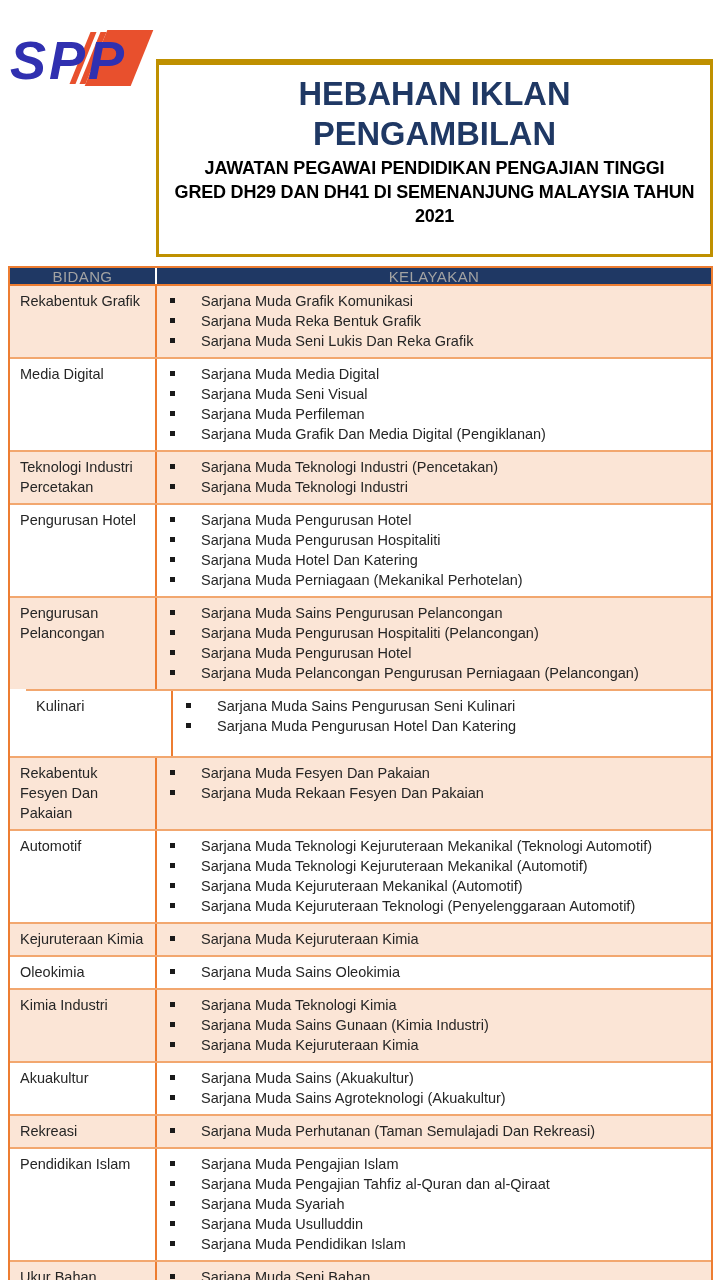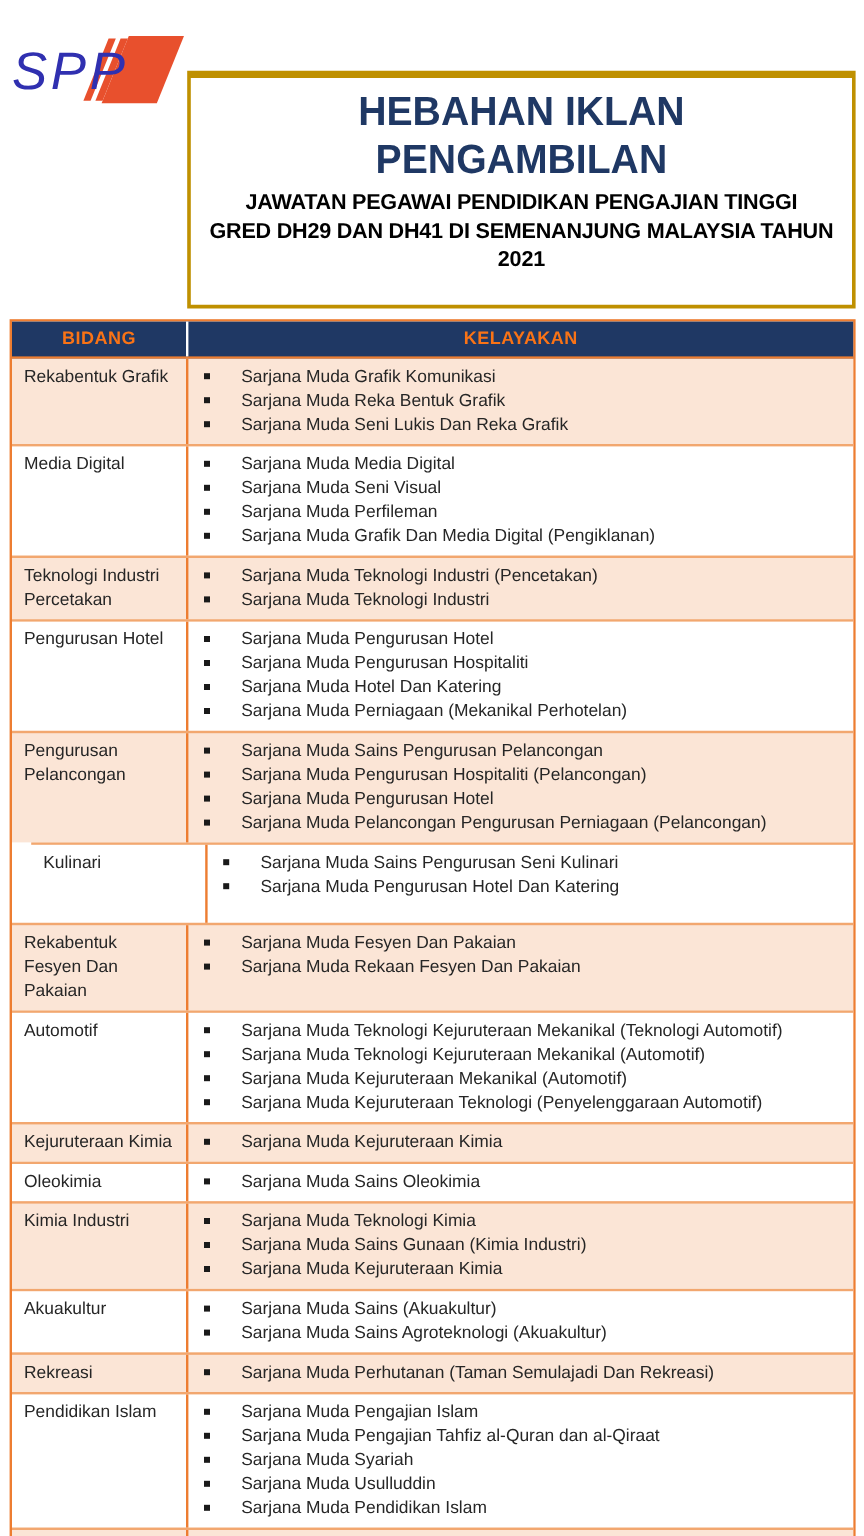--- a/index.html
+++ b/index.html
@@ -11,36 +11,36 @@
   
   .header { display: flex; align-items: flex-start; gap: 10px; margin-bottom: 9px; }
 
   .logo { position: relative; width: 138px; height: 76px; flex: 0 0 auto; margin-top: 10px; }
   .logo-para { position: absolute; right: 4px; top: 6px; width: 46px; height: 56px;
                background: #E8502D; transform: skewX(-22deg); }
   .logo-s1 { position: absolute; right: 60px; top: 8px; width: 6px; height: 52px;
              background: #E8502D; transform: skewX(-22deg); }
   .logo-s2 { position: absolute; right: 50px; top: 8px; width: 6px; height: 52px;
              background: #E8502D; transform: skewX(-22deg); }
-  .logo-text { position: absolute; left: 2px; top: 8px; font-size: 44px; line-height: 56px;
-               font-weight: normal; font-style: italic; letter-spacing: 3px; color: #3030B0; z-index: 2; }
+  .logo-text { position: absolute; left: 2px; top: 8px; font-size: 54px; line-height: 56px;
+               font-weight: bold; font-style: italic; letter-spacing: 3px; color: #3030B0; z-index: 2; }
 
   .title-box { flex: 1 1 auto; border: 3px solid #BF9000; border-top-width: 6px;
                padding: 8px 6px 26px 6px; text-align: center; background: #ffffff; margin-top: 45px; }
   .title-main { color: #1F3864; font-weight: bold; font-size: 34px; line-height: 40px;
                 letter-spacing: 0px; transform: scaleX(0.96); transform-origin: center; }
   .title-sub { font-weight: bold; color: #000000; font-size: 18px; line-height: 24px;
                margin-top: 3px; letter-spacing: -0.2px; }
 
   
   .jtable { border: 2px solid #ED7D31; }
 
   .thead { display: flex; background: #1F3864; border-bottom: 2px solid #ED7D31; }
-  .th { color: #f97316; font-weight: bold; font-size: 15px; letter-spacing: 0.4px;
-        display: flex; align-items: center; justify-content: center; height: 29px; }
+  .th { color: #a3a3a3; font-weight: normal; font-size: 15px; letter-spacing: 0.4px;
+        display: flex; align-items: center; justify-content: center; height: 16px; }
   .th-bidang { width: 147px; border-right: 2px solid #ffffff; }
   .th-kelayakan { flex: 1; }
 
   .trow { display: flex; background: #ffffff; }
   .trow:nth-child(odd) { background: #FBE5D6; }
   .trow + .trow { border-top: 2px solid #F2A76F; }
   .trow:nth-child(6) { min-height: 67px; margin-left: 16px; }   
 
   .cell-bidang { width: 147px; flex: 0 0 auto; border-right: 2px solid #ED7D31;
                  padding: 5px 8px 6px 10px; font-size: 14.5px; line-height: 20px; }

